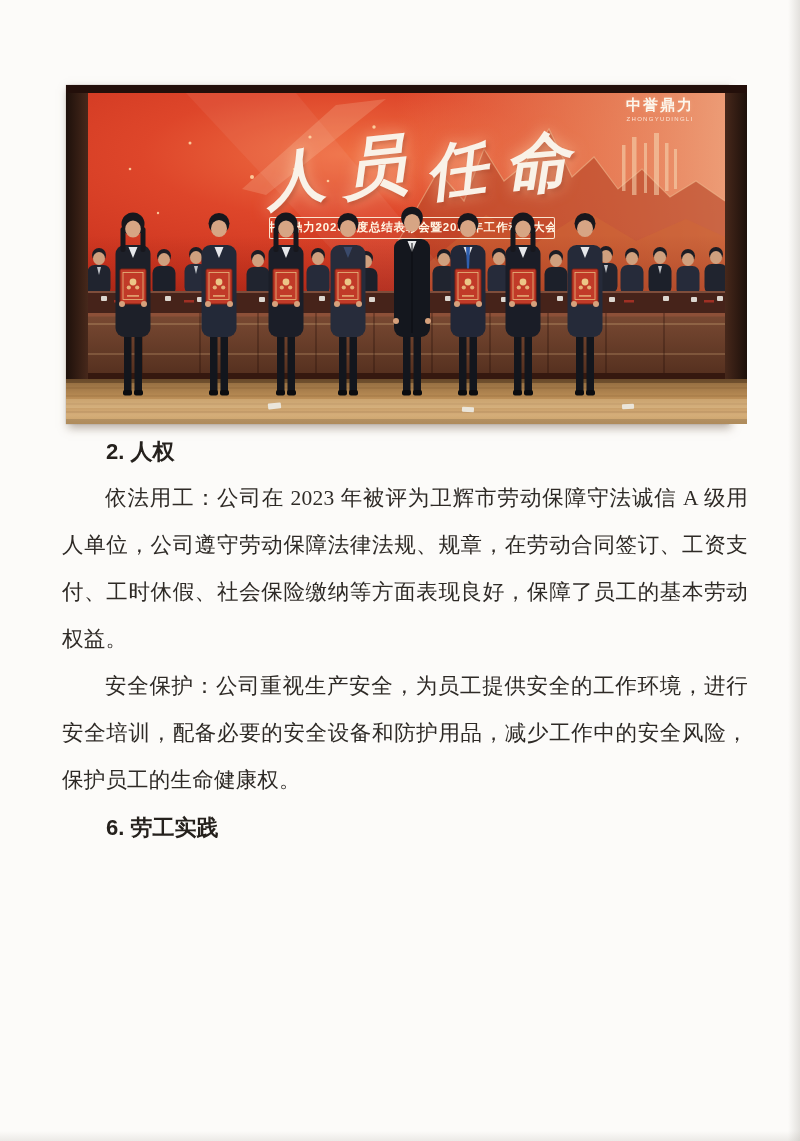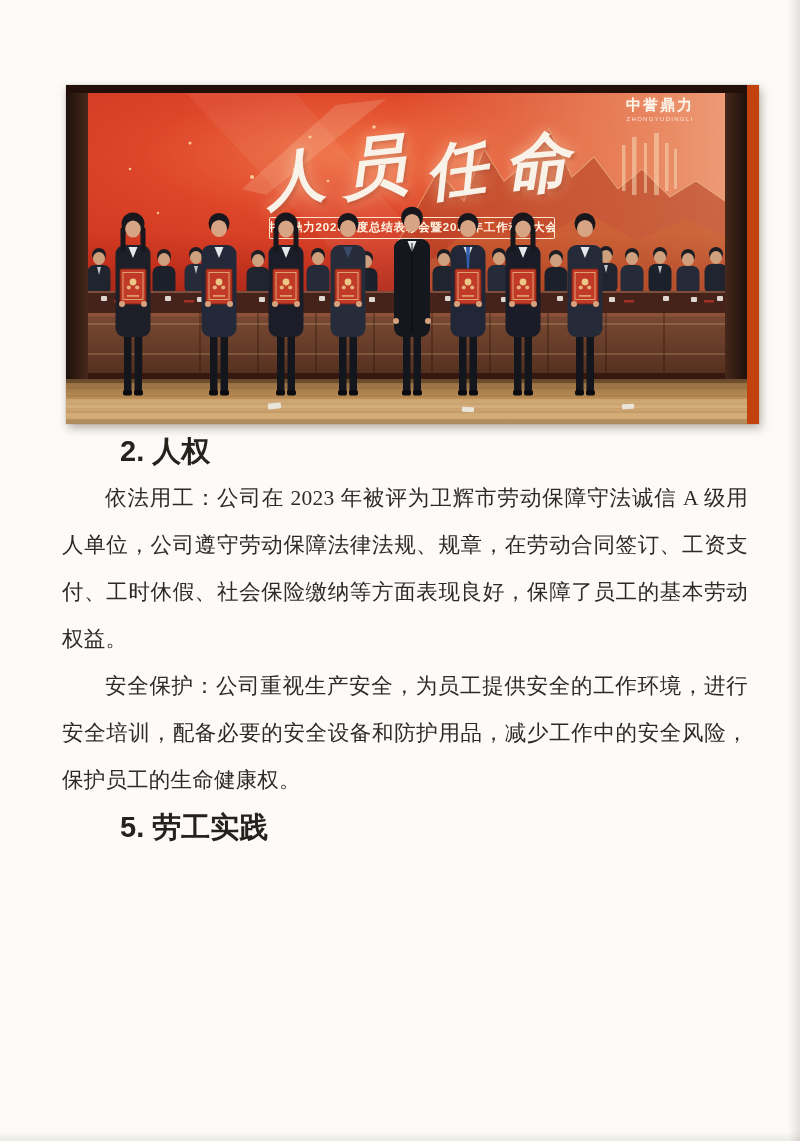--- a/index.html
+++ b/index.html
@@ -2,21 +2,21 @@
 <html><head>
 <meta charset="utf-8">
 <style>
   html,body{margin:0;padding:0;}
   body{width:800px;height:1141px;background:#fcfbf9;overflow:hidden;
        font-family:"Liberation Serif","DejaVu Serif",serif;}
   .page{position:relative;width:800px;height:1141px;background:#fcfbf9;}
 
   
   .photo{position:absolute;left:66px;top:85px;width:663px;height:339px;
-         background:#c2410c;box-shadow:2px 4px 9px rgba(125,110,92,.55),0 0 1px rgba(90,80,70,.5);padding-left:30px;}
+         background:#c2410c;box-shadow:2px 4px 9px rgba(125,110,92,.55),0 0 1px rgba(90,80,70,.5);}
   .photo svg{position:absolute;left:0;top:0;width:681px;height:339px;}
   .ph-bg{z-index:1;}
   .ph-people{z-index:3;}
 
   .ph-logo{position:absolute;left:546px;top:12px;width:96px;text-align:center;z-index:2;}
   .ph-logo-cn{font-family:"Liberation Sans","DejaVu Sans",sans-serif;font-weight:bold;
               font-size:15px;line-height:1.1;color:#fcf6ec;letter-spacing:2px;
               text-shadow:0 0 4px rgba(255,200,160,.4);}
   .ph-logo-en{font-family:"Liberation Sans","DejaVu Sans",sans-serif;font-size:6px;
               letter-spacing:1.3px;color:rgba(255,246,235,.82);margin-top:2px;}
@@ -34,21 +34,21 @@
   .ph-banner{position:absolute;left:203px;top:132px;width:286px;height:22px;z-index:2;
              box-sizing:border-box;border:1.5px solid rgba(255,242,220,.92);border-radius:2px;
              display:flex;align-items:center;justify-content:center;overflow:hidden;
              background:rgba(190,45,20,.18);}
   .ph-banner span{font-family:"Liberation Sans","DejaVu Sans",sans-serif;font-weight:bold;
                   font-size:11.5px;line-height:1;color:#fff6e4;letter-spacing:.8px;white-space:nowrap;}
 
   
   .content{position:absolute;left:62px;top:428px;width:686px;color:#2e2a26;}
   .hd{margin:0;font-family:"Liberation Sans","DejaVu Sans",sans-serif;font-weight:bold;
-      font-size:29px;line-height:47px;text-indent:2em;color:#25211d;}
+      font-size:22px;line-height:47px;text-indent:2em;color:#25211d;}
   .pg{margin:0;font-size:21.5px;line-height:47px;text-indent:2em;text-align:justify;
       letter-spacing:.2px;}
 
   
   .scan-right{position:absolute;top:0;right:0;width:12px;height:100%;
               background:linear-gradient(to right,transparent,rgba(160,155,148,.28));}
   .scan-bottom{position:absolute;bottom:0;left:0;width:100%;height:10px;
                background:linear-gradient(to bottom,transparent,rgba(170,164,156,.2));}
 </style>
 </head>
@@ -448,18 +448,18 @@
         <circle cx="508" cy="219" r="3" fill="#d6a17c"></circle>
           <circle cx="530" cy="219" r="3" fill="#d6a17c"></circle>
       </g>
     </svg>
   </figure>
 
   <section class="content">
     <h3 class="hd">2. 人权</h3>
     <p class="pg">依法用工：公司在 2023 年被评为卫辉市劳动保障守法诚信 A 级用人单位，公司遵守劳动保障法律法规、规章，在劳动合同签订、工资支付、工时休假、社会保险缴纳等方面表现良好，保障了员工的基本劳动权益。</p>
     <p class="pg">安全保护：公司重视生产安全，为员工提供安全的工作环境，进行安全培训，配备必要的安全设备和防护用品，减少工作中的安全风险，保护员工的生命健康权。</p>
-    <h3 class="hd">5. 劳工实践</h3>
+    <h3 class="hd">6. 劳工实践</h3>
   </section>
 
   <div class="scan-right"></div>
   <div class="scan-bottom"></div>
 </div>
 
 </body></html>

